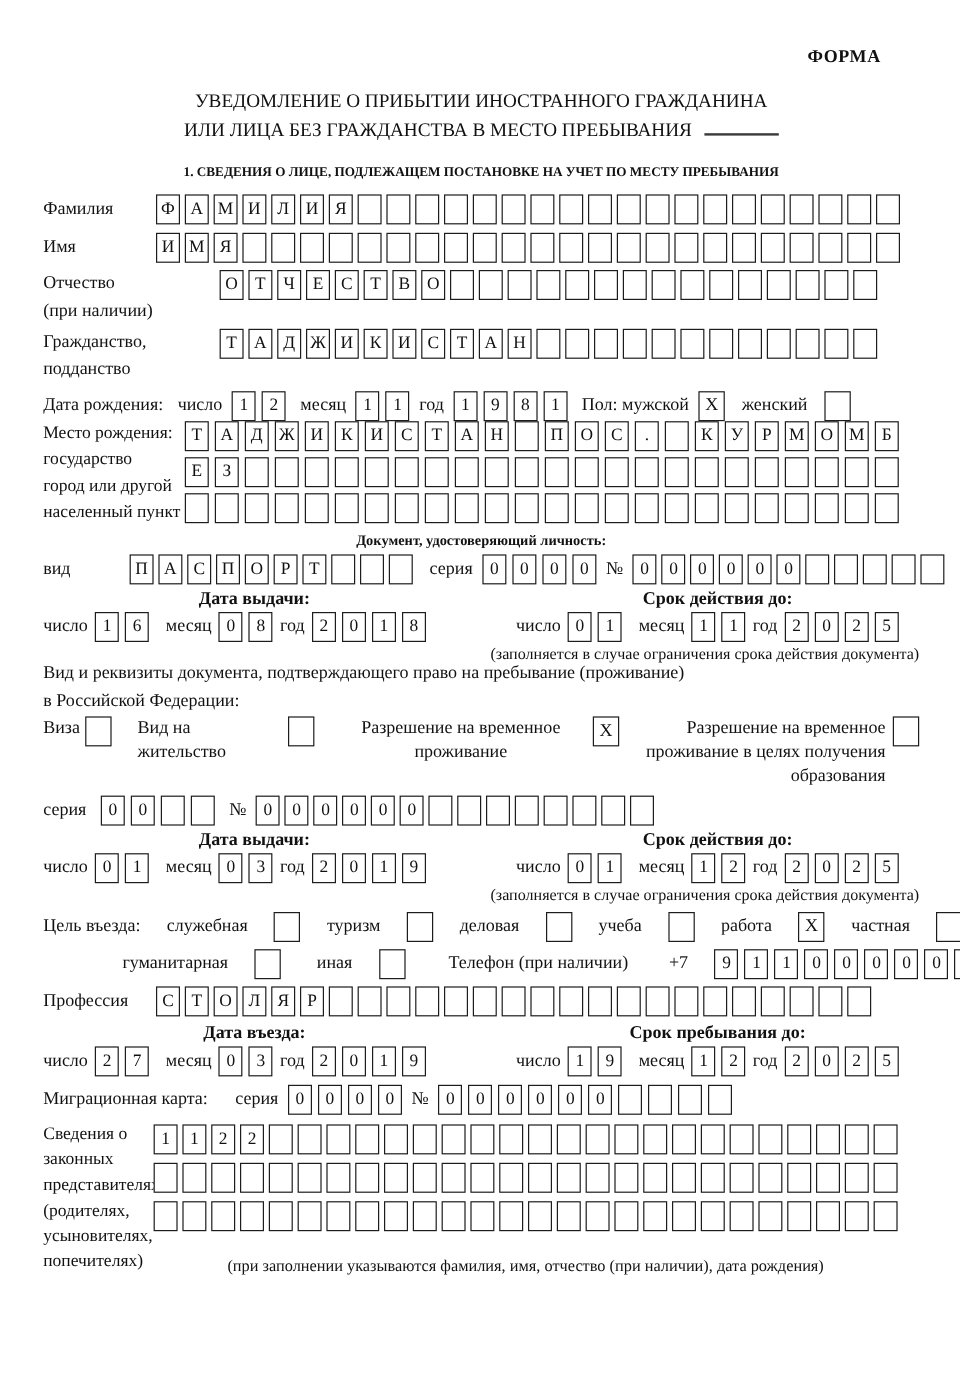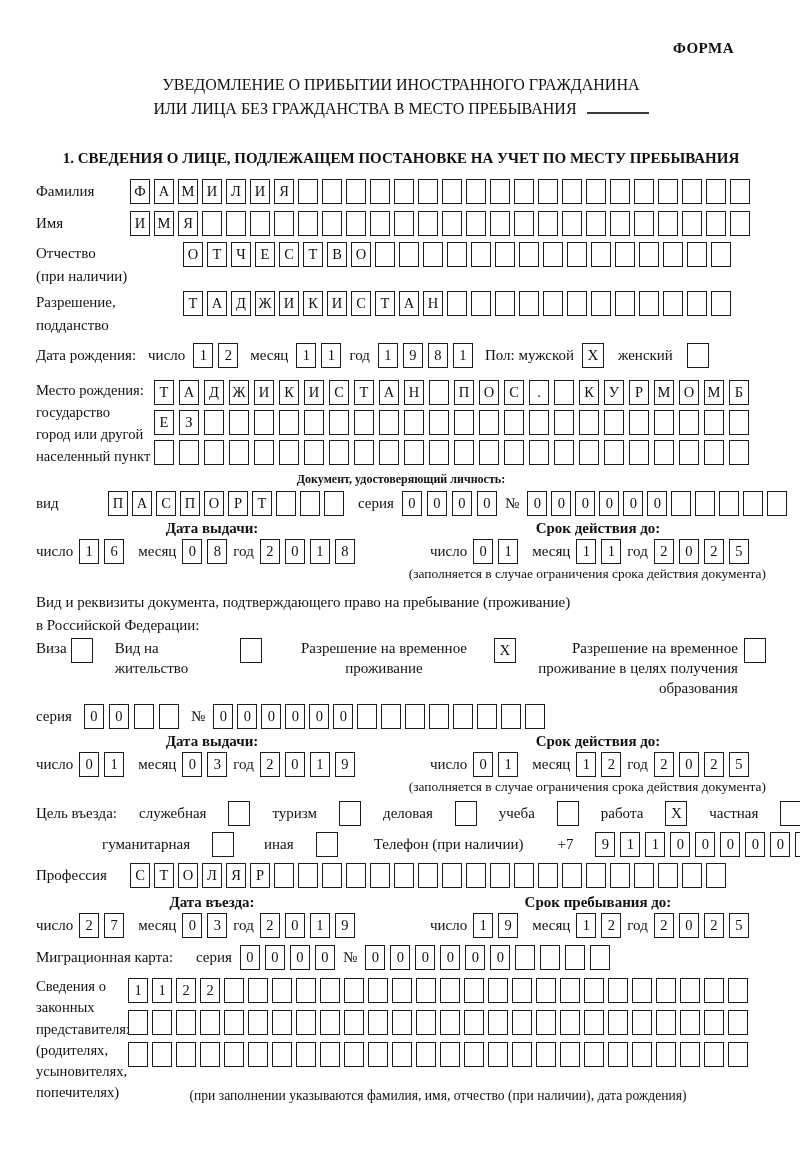--- a/index.html
+++ b/index.html
@@ -12,21 +12,21 @@
   .page { padding:30px 34px 0 36px; }
 
   
   .ref-block { margin-left:550px; width:214px; line-height:1.28; font-size:14px; }
   .ref-block .amend { font-size:13.2px; margin-top:4px; line-height:1.3; }
   .forma { text-align:right; padding-right:32px; font-weight:bold; font-size:15px; margin-top:10px; letter-spacing:.5px; }
 
   
   .title { text-align:center; font-weight:normal; font-size:16px; margin-top:16px; line-height:1.5; }
   .blank-line { display:inline-block; width:62px; border-bottom:2.2px solid #3a3a3a; height:12px; margin-left:10px; }
-  .sec-heading { text-align:center; font-weight:bold; font-size:15px; margin-top:29px; }
+  .sec-heading { text-align:center; font-weight:bold; font-size:11px; margin-top:17px; }
 
   
   .frow { display:flex; align-items:center; }
   .frow.top { align-items:flex-start; }
   .cells { display:flex; gap:4px; }
   .cells.g5 { gap:5px; }
   .cell {
     width:20px; height:25px; flex:0 0 20px;
     border:1.9px solid #1c1c1c;
     display:flex; align-items:center; justify-content:center;
@@ -60,21 +60,21 @@
   .opts { display:flex; align-items:flex-start; margin-top:4px; }
   .opt { display:flex; align-items:flex-start; }
   .opt .olbl { font-size:15px; line-height:1.35; }
   .opt .wrap2 { width:204px; text-align:center; }
   .opt .wrap3 { width:206px; text-align:right; }
 
   .purpose { display:flex; align-items:center; gap:22px; flex-wrap:nowrap; }
   .purpose .lbl { white-space:nowrap; }
 
   .mt2{margin-top:2px}.mt4{margin-top:4px}.mt6{margin-top:6px}.mt7{margin-top:7px}
-  .mt8{margin-top:12px}.mt12{margin-top:12px}
+  .mt8{margin-top:0}.mt12{margin-top:12px}
   .ml8{margin-left:8px}.ml12{margin-left:12px}.ml14{margin-left:14px}
   .nw{white-space:nowrap}
 </style>
 </head>
 <body>
 
 <div class="page">
 
   <div class="forma">ФОРМА</div>
 
@@ -176,21 +176,21 @@
         <span class="cell"></span>
         <span class="cell"></span>
         <span class="cell"></span>
         <span class="cell"></span>
         <span class="cell"></span>
       </span>
   </div>
 
   <div class="frow top mt2">
     <span class="lbl lw2">
-      <span>Разрешение,</span><br>
+      <span>Гражданство,</span><br>
       <span>подданство</span>
     </span>
     <span class="cells">
         <span class="cell">Т</span>
         <span class="cell">А</span>
         <span class="cell">Д</span>
         <span class="cell">Ж</span>
         <span class="cell">И</span>
         <span class="cell">К</span>
         <span class="cell">И</span>

